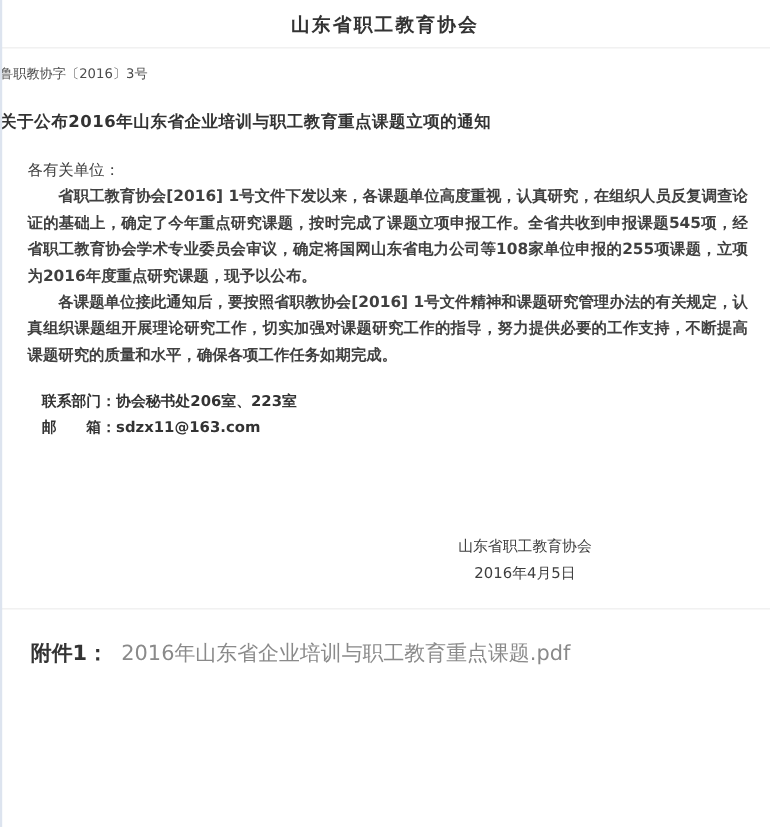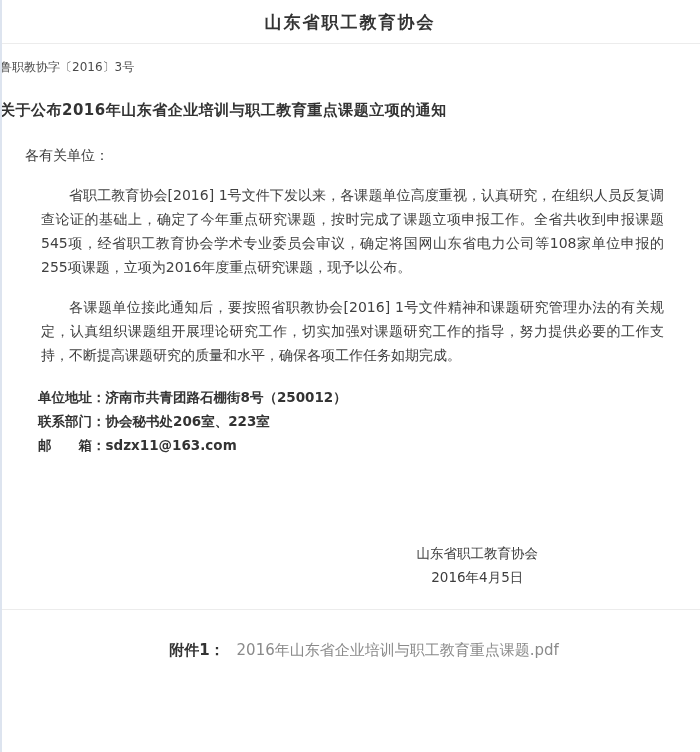--- a/index.html
+++ b/index.html
@@ -25,36 +25,36 @@
   }
   .doc-title {
     font-size:15px; font-weight:bold; color:#333333;
     margin-top:25px; letter-spacing:0.5px;
   }
   .body-text {
     padding:23px 20px 0 25px; font-size:14px; color:#404040; line-height:24px;
     text-align:justify;
   }
   .salutation { margin:0; }
-  .para { text-indent:2em; margin:16px; }
+  .para { text-indent:2em; margin:0;font-weight:bold; }
   .contact {
     margin:18px 0 0 38px; font-size:13.5px; font-weight:bold; color:#333333;
     line-height:24px;
   }
   .contact div span { white-space:pre-wrap; }
   .signature {
     margin-top:84px; margin-left:auto; margin-right:162px;
     width:fit-content; text-align:center;
     font-size:13.5px; color:#3d3d3d; line-height:24px;
   }
   .attach-rule {
     border:none; border-top:1px solid #ececec; margin:20px 0 0 0;
   }
   .attachments {
-    padding:28px 0 0 28px; font-size:15px; line-height:24px;text-align:center;
+    padding:28px 0 0 28px; font-size:19px; line-height:24px;
   }
   .attach-row { white-space:nowrap; }
   .attach-label { font-weight:bold; color:#333333; margin-right:12px; }
   .attach-link { color:#8a8a8a; text-decoration:none; cursor:pointer; }
 </style>
 </head>
 <body>
 
 <div class="left-edge"></div>
 
@@ -66,21 +66,20 @@
 
 <div class="doc-title">关于公布2016年山东省企业培训与职工教育重点课题立项的通知</div>
 
 <div class="body-text">
   <p class="salutation">各有关单位：</p>
   <p class="para">省职工教育协会[2016] 1号文件下发以来，各课题单位高度重视，认真研究，在组织人员反复调查论证的基础上，确定了今年重点研究课题，按时完成了课题立项申报工作。全省共收到申报课题545项，经省职工教育协会学术专业委员会审议，确定将国网山东省电力公司等108家单位申报的255项课题，立项为2016年度重点研究课题，现予以公布。</p>
   <p class="para">各课题单位接此通知后，要按照省职教协会[2016] 1号文件精神和课题研究管理办法的有关规定，认真组织课题组开展理论研究工作，切实加强对课题研究工作的指导，努力提供必要的工作支持，不断提高课题研究的质量和水平，确保各项工作任务如期完成。</p>
 </div>
 
 <div class="contact">
-  <div><span>单位地址：</span><span>济南市共青团路石棚街8号（250012）</span></div>
   <div><span>联系部门：</span><span>协会秘书处206室、223室</span></div>
   <div><span>邮　　箱：</span><span>sdzx11@163.com</span></div>
 </div>
 
 <div class="signature">
   <div>山东省职工教育协会</div>
   <div>2016年4月5日</div>
 </div>
 
 <hr class="attach-rule">

